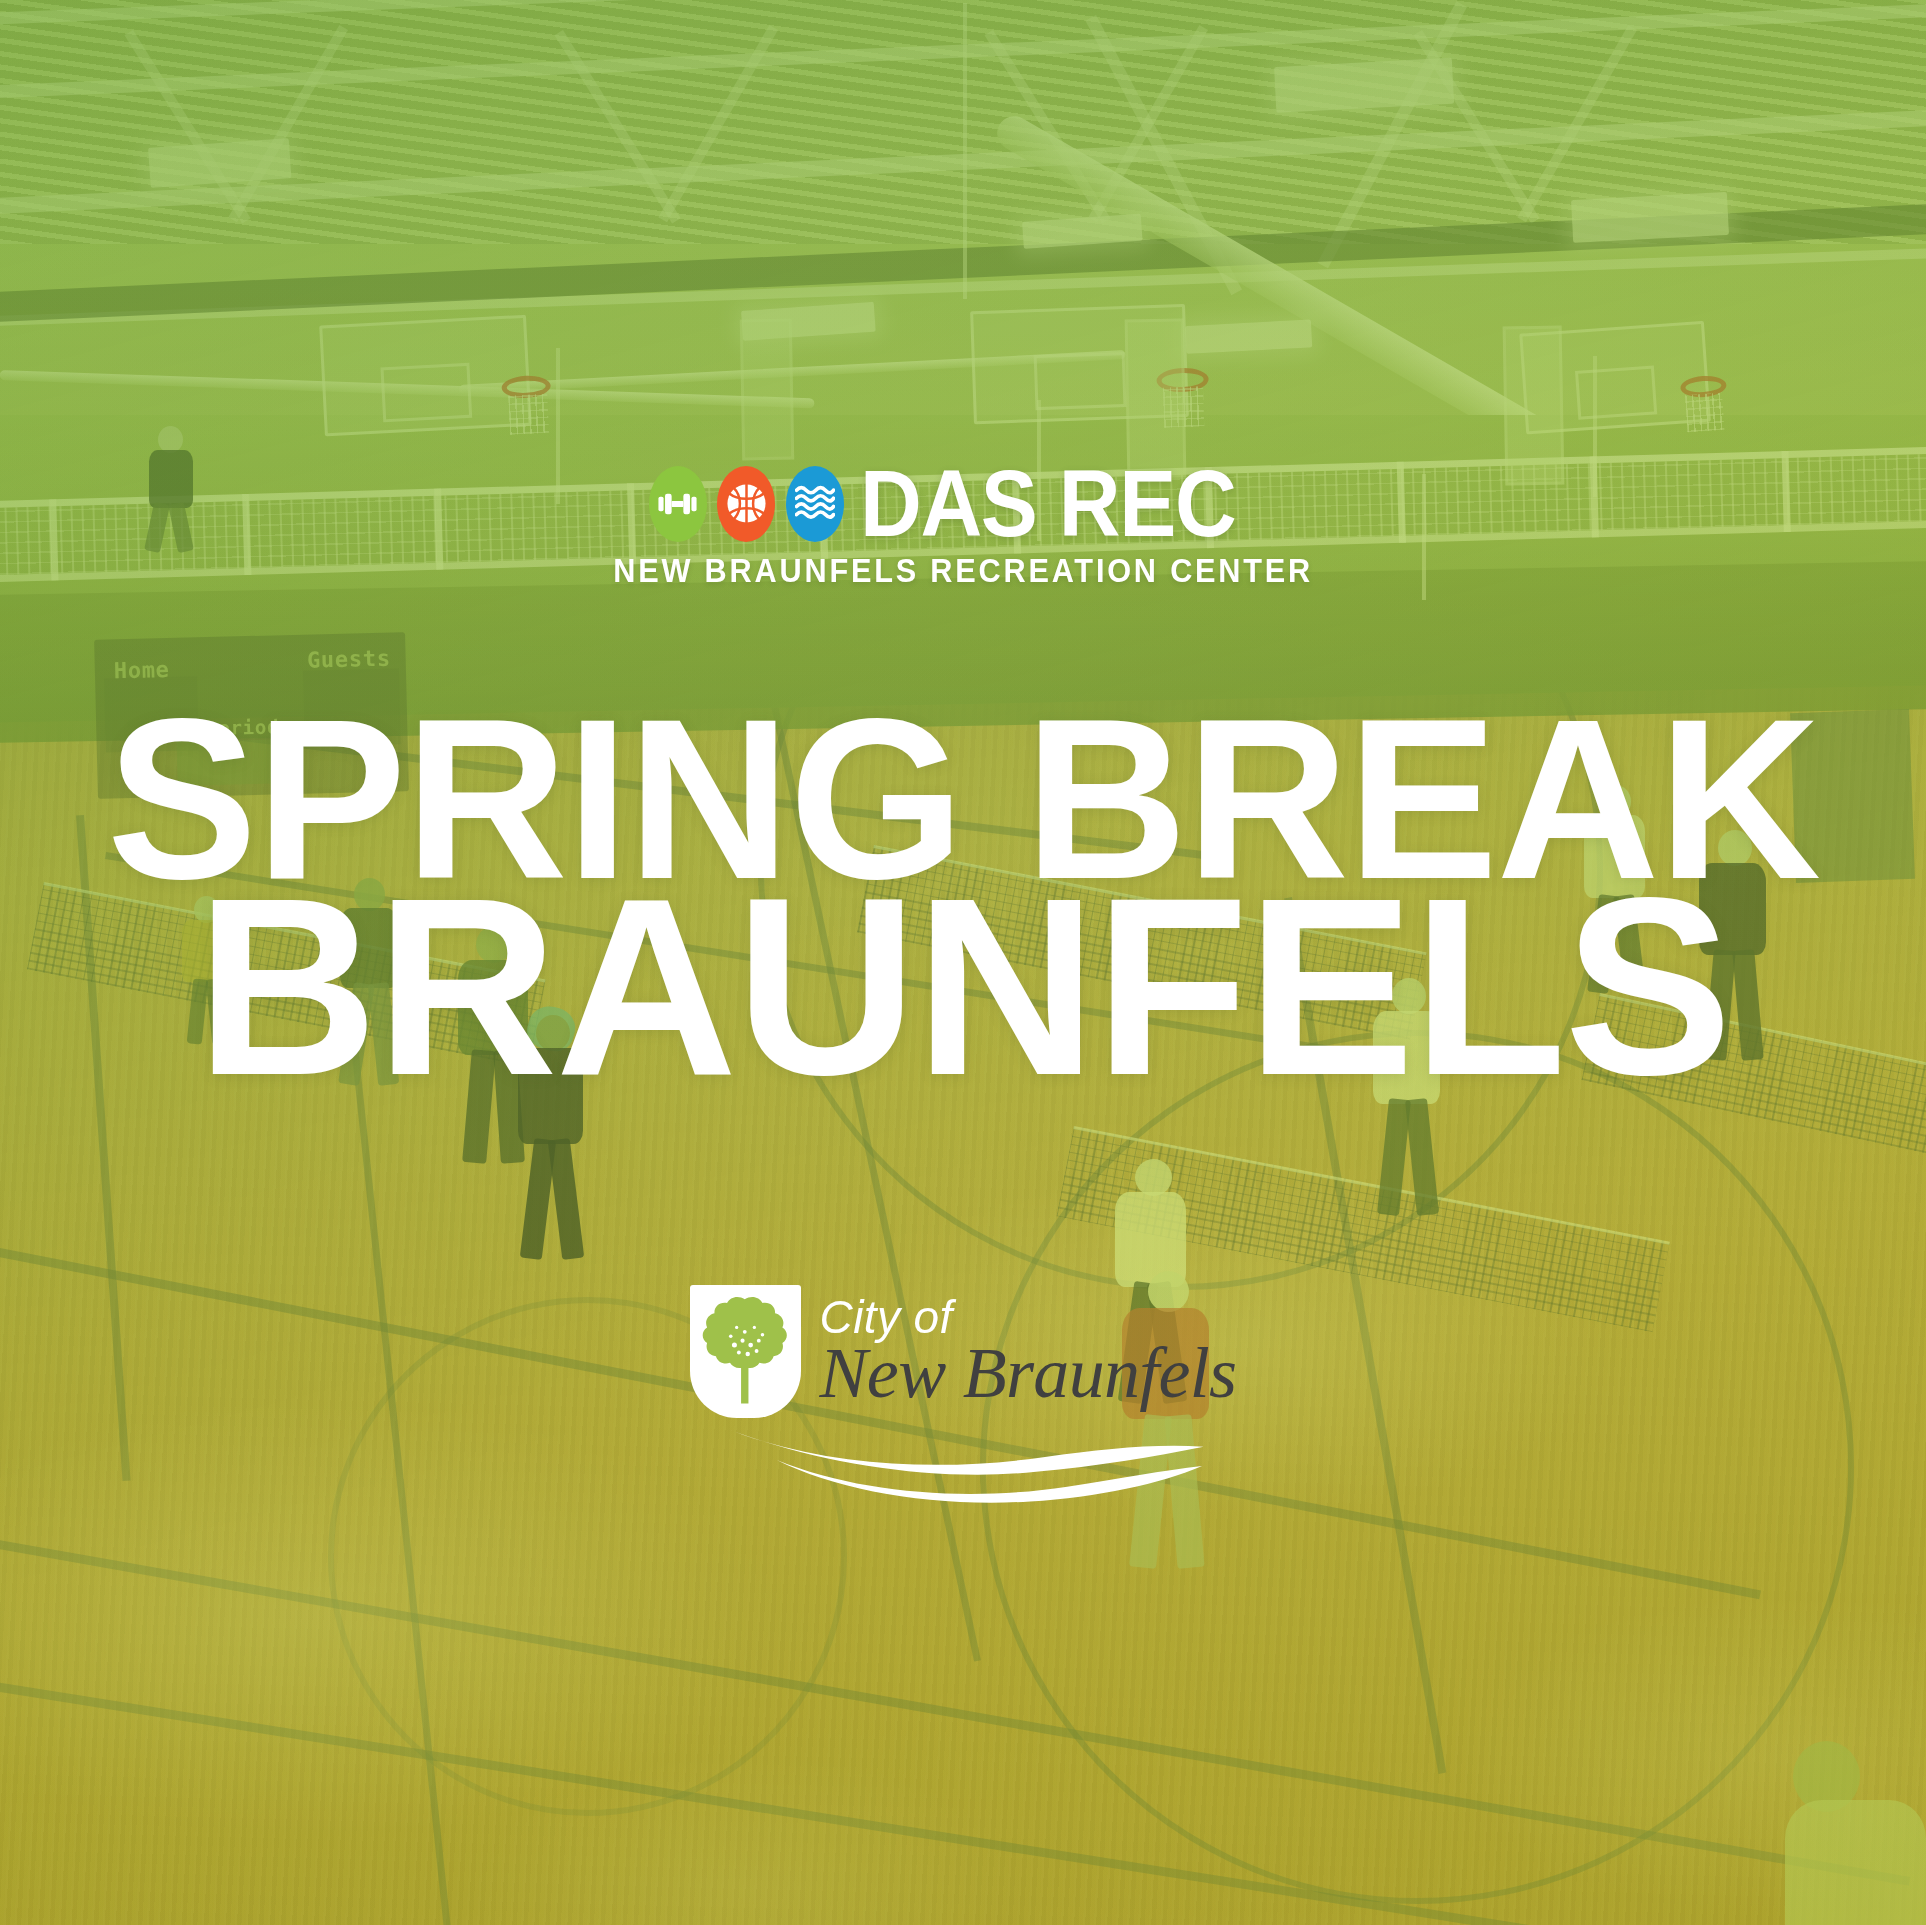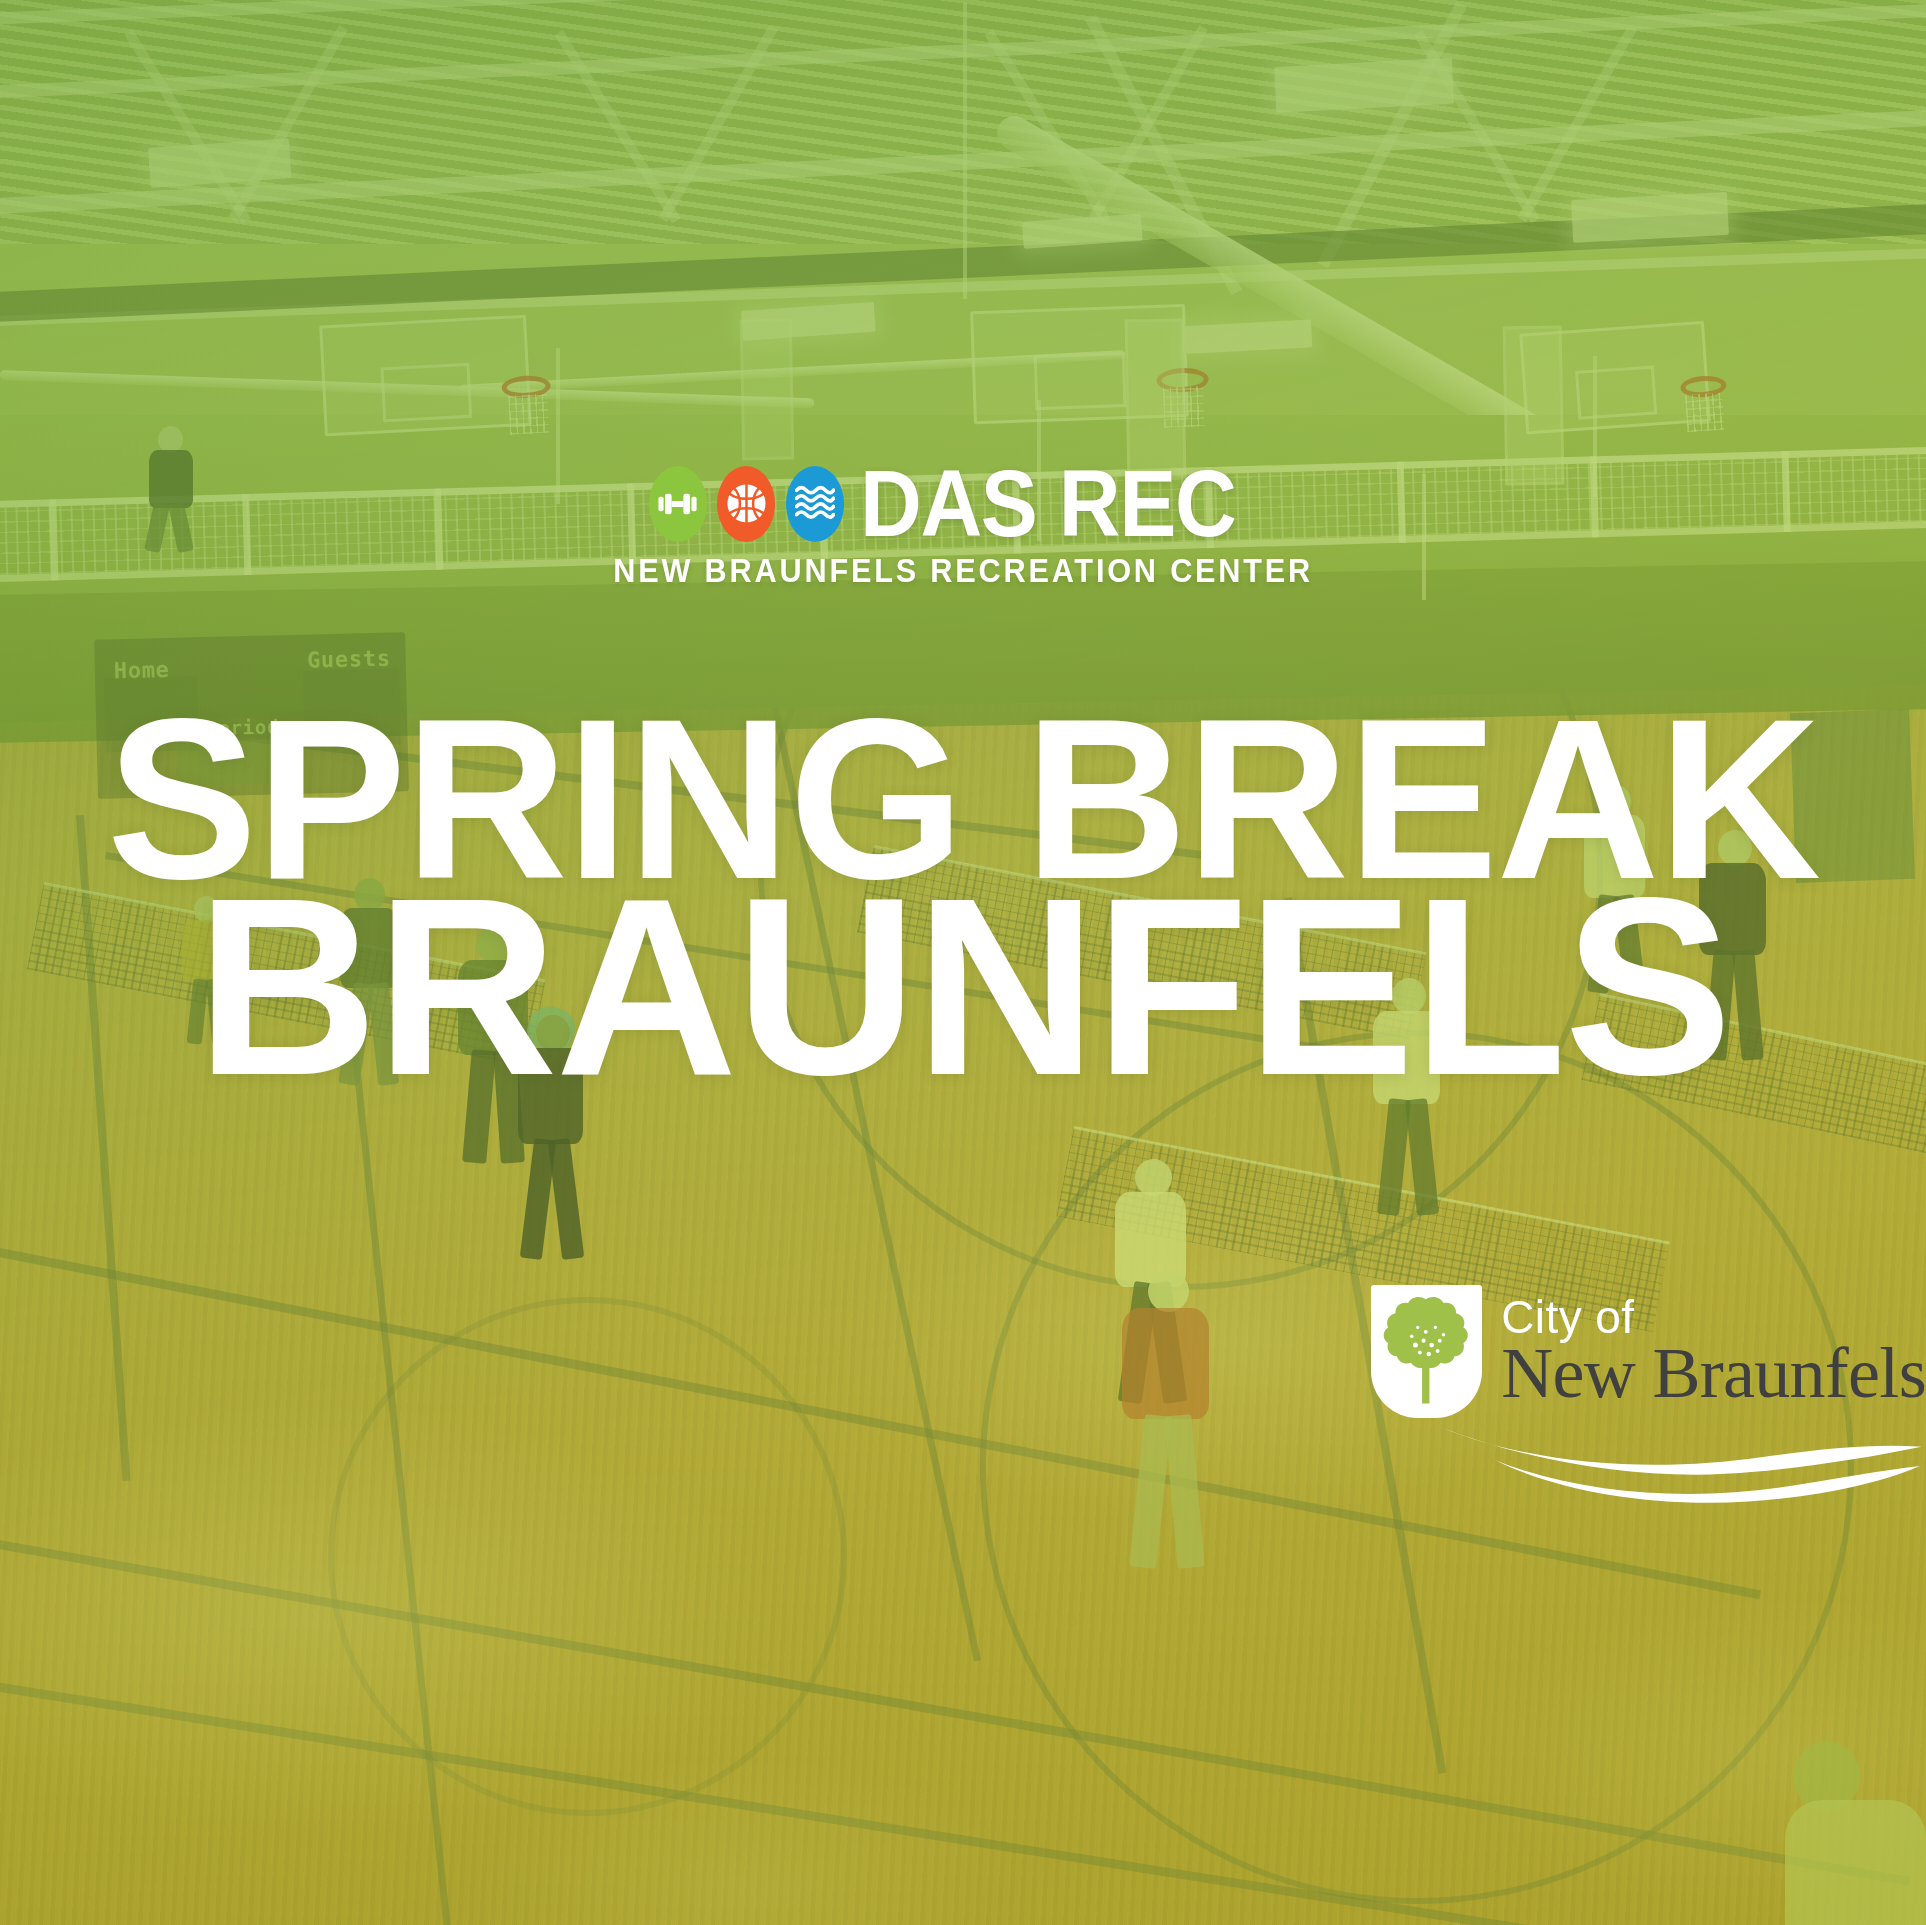--- a/index.html
+++ b/index.html
@@ -211,21 +211,21 @@
     line-height:.83;
     white-space:nowrap;
     text-shadow:0 2.2px 13.3px rgba(70,90,35,.17);
   }
   .hl1{font-size:228px;letter-spacing:-1.5px;transform:scaleX(.99);}
   .hl2{font-size:252px;letter-spacing:-2.2px;transform:scaleX(1.00);margin-top:-12px;}
 
   
   .citylogo{
     position:absolute;left:0;right:0;top:1285px;
-    display:flex;flex-direction:column;align-items:flex-end;
+    display:flex;flex-direction:column;align-items:center;font-style:italic;
   }
   .cl-row{display:flex;align-items:flex-start;}
   .crest{
     position:relative;width:111px;height:133px;
     background:#ffffff;
     border-radius:3px 3px 47px 47px;
     flex:0 0 auto;
     margin-right:19px;
     overflow:hidden;
   }

